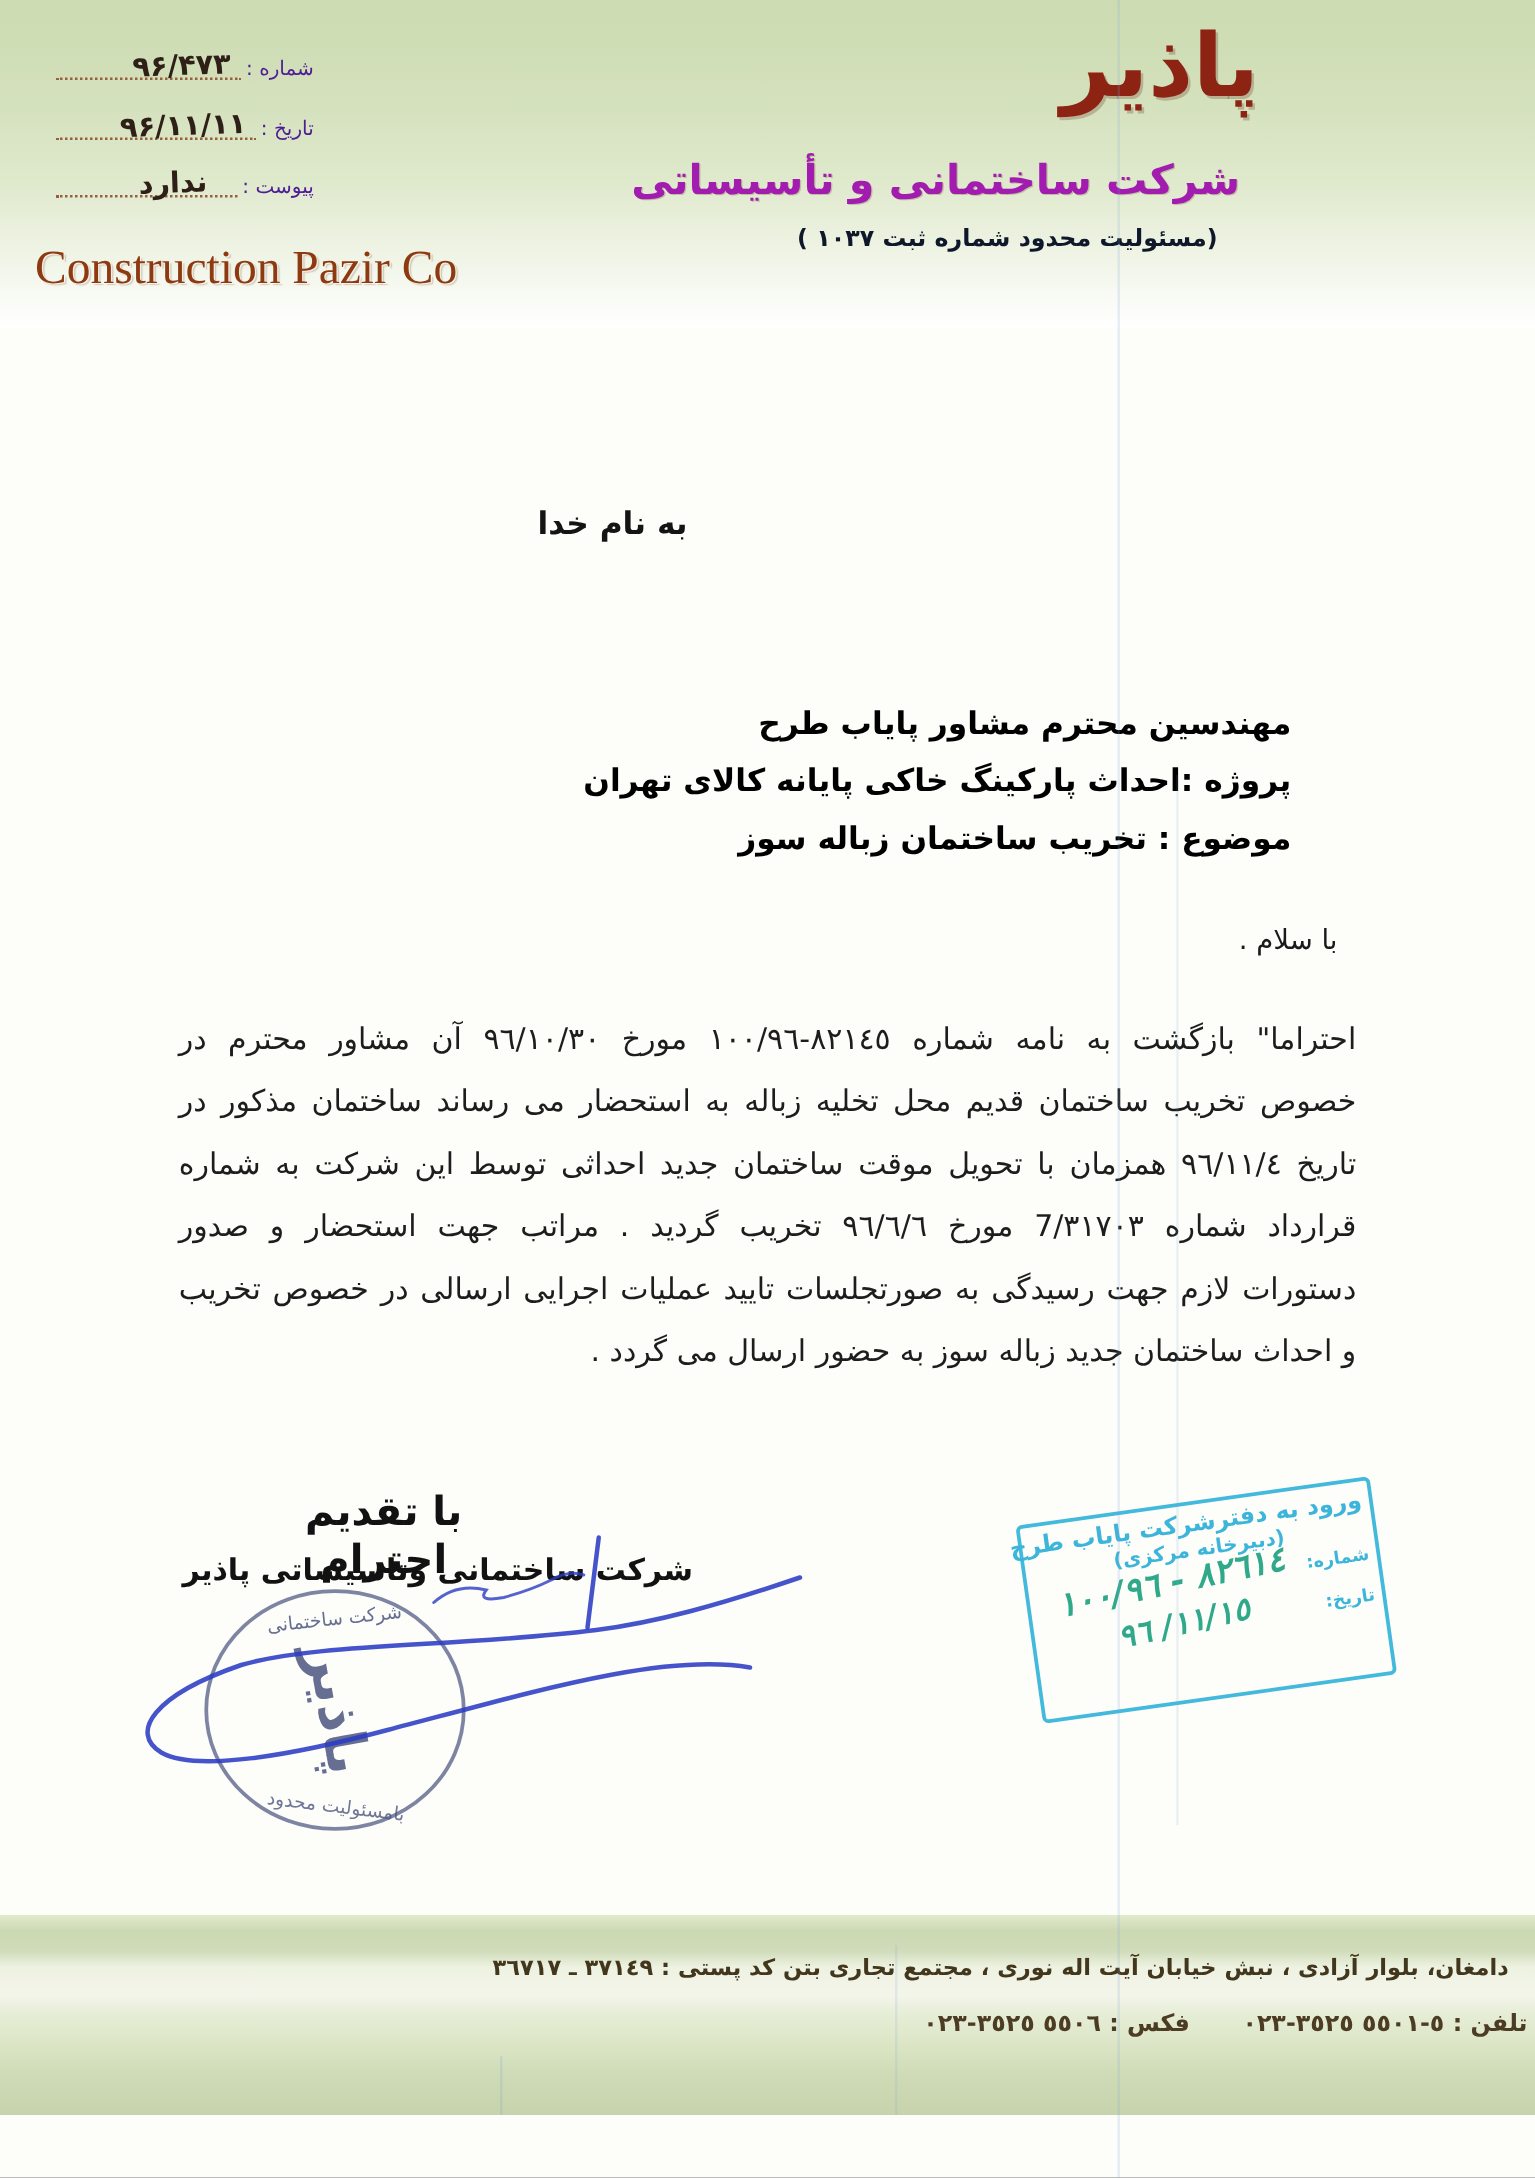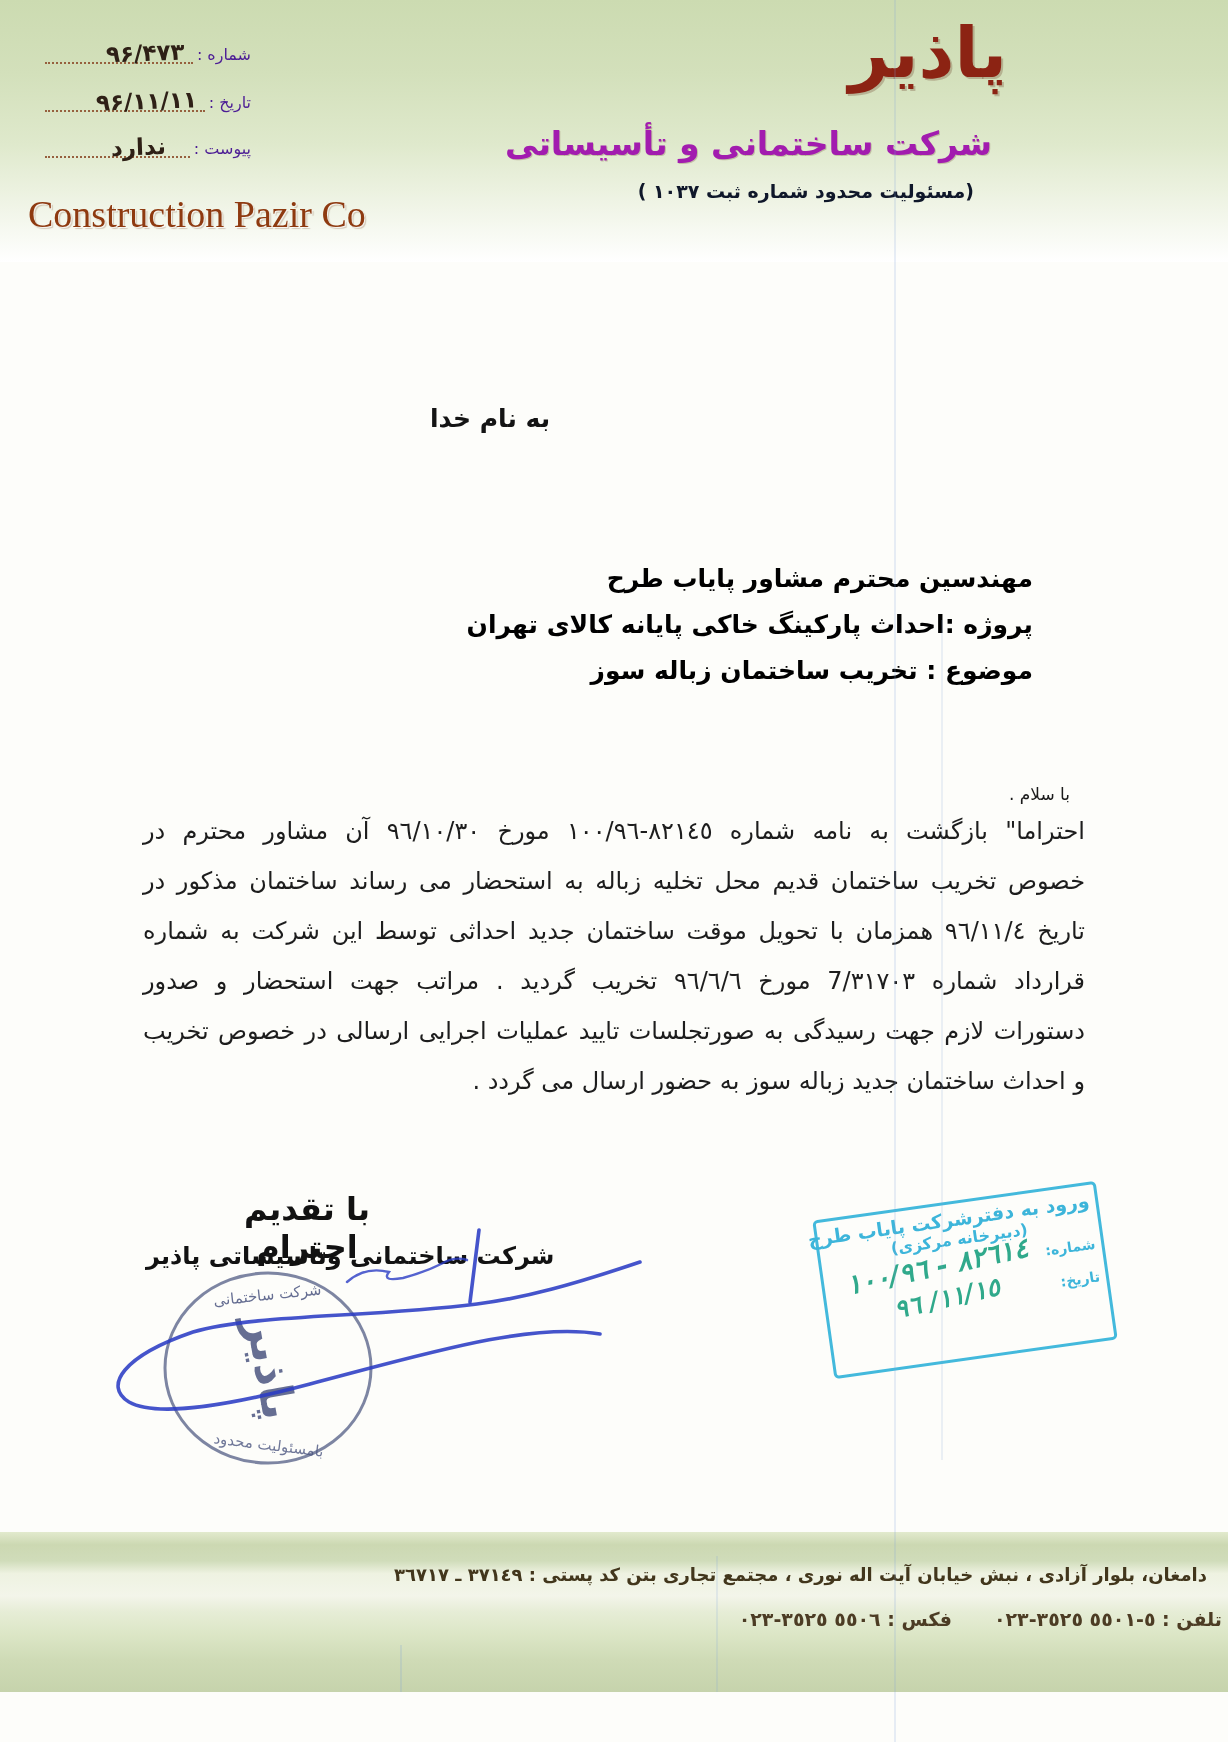--- a/index.html
+++ b/index.html
@@ -34,21 +34,21 @@
   #company-name-en{
     position:absolute;left:28px;top:192px;font-size:38px;color:#8e3a10;
     font-family:"Liberation Serif","DejaVu Serif",serif;direction:ltr;
     text-shadow:1px 1px 0 rgba(255,255,255,.7),2px 2px 1px rgba(110,60,20,.25);
   }
   
   #bismillah{position:absolute;left:430px;top:404px;width:400px;text-align:left;
     font-size:25px;font-weight:bold;color:#141414;}
   #recipient-block{position:absolute;right:195px;top:556px;text-align:right;
     font-size:25px;font-weight:bold;color:#000000;line-height:46px;white-space:nowrap;}
-  #salutation{position:absolute;right:158px;top:740px;font-size:17px;color:#1a1a1a;margin-top:44px;}
+  #salutation{position:absolute;right:158px;top:740px;font-size:22px;color:#1a1a1a;}
   #body-paragraph{
     position:absolute;right:143px;top:806px;width:942px;
     font-size:24px;color:#1d1d1d;line-height:50px;text-align:justify;
   }
   .body-line{text-align:justify;text-align-last:justify;height:50px;white-space:nowrap;}
   .body-line.last{text-align-last:right;white-space:nowrap;}
   #closing-respect{position:absolute;left:222px;top:1190px;width:170px;text-align:center;
     font-size:32px;font-weight:bold;color:#121212;}
   #closing-company{position:absolute;left:146px;top:1242px;font-size:24px;font-weight:bold;color:#121212;white-space:nowrap;}
   

